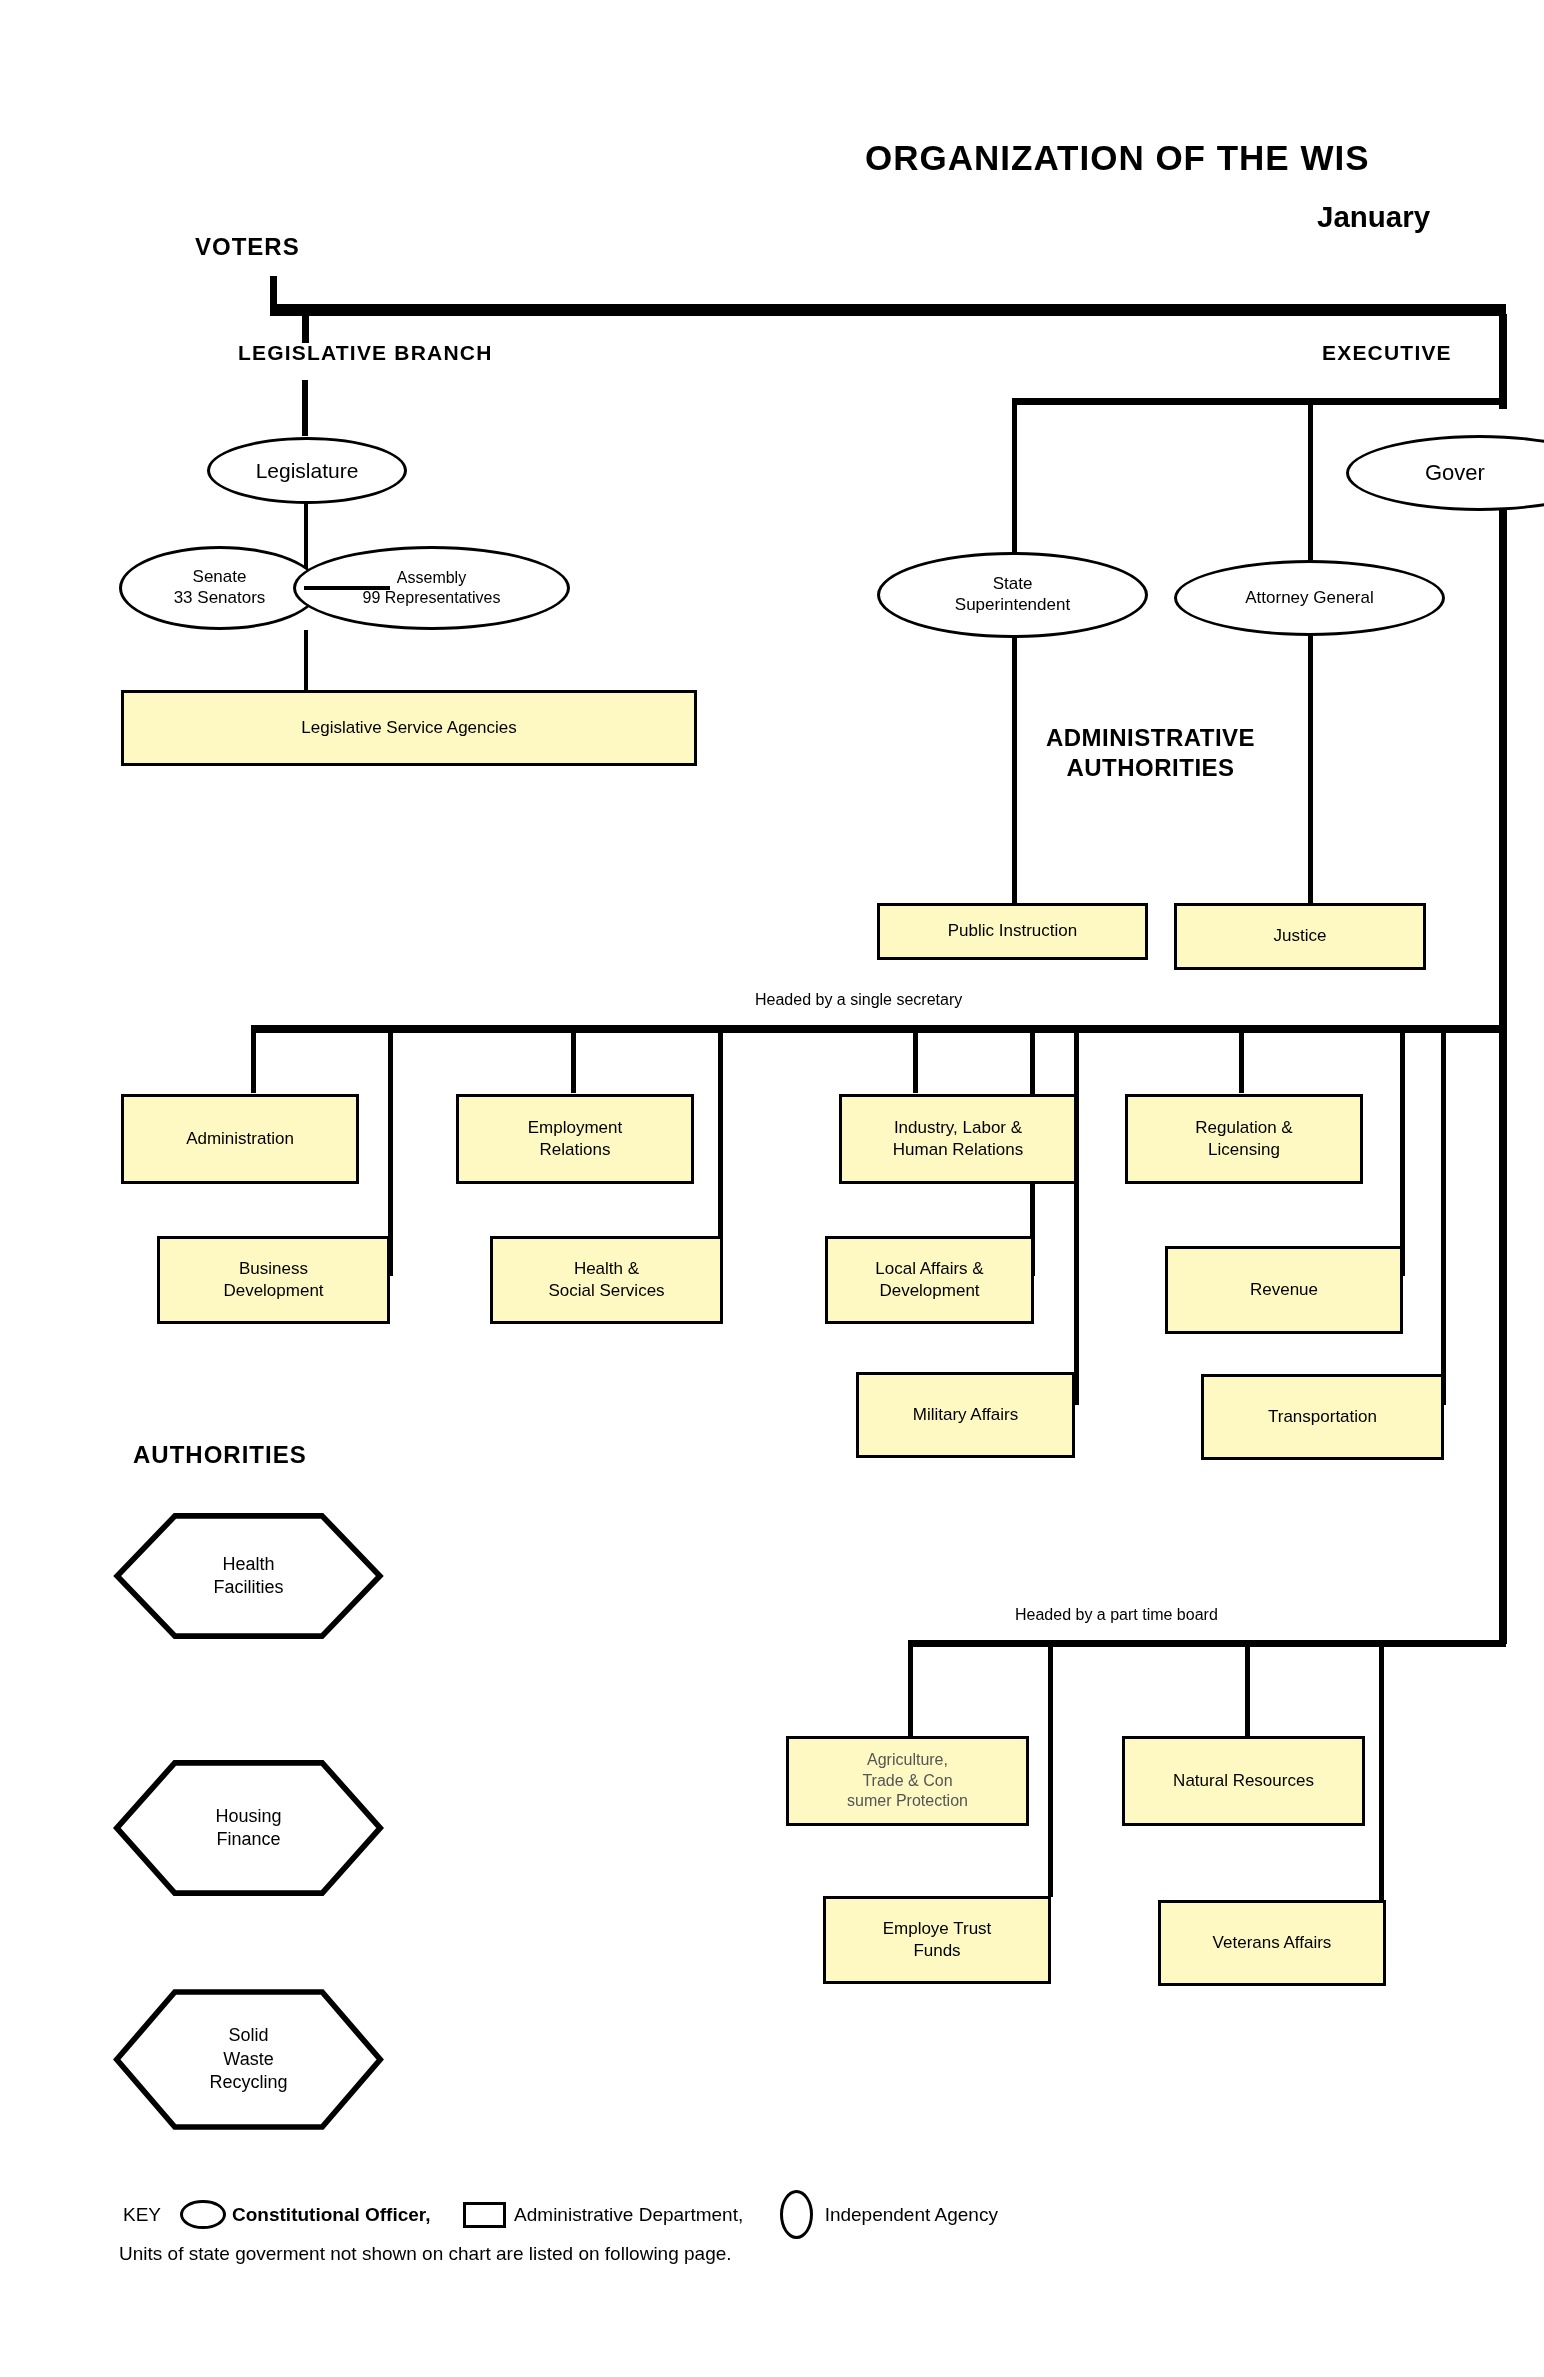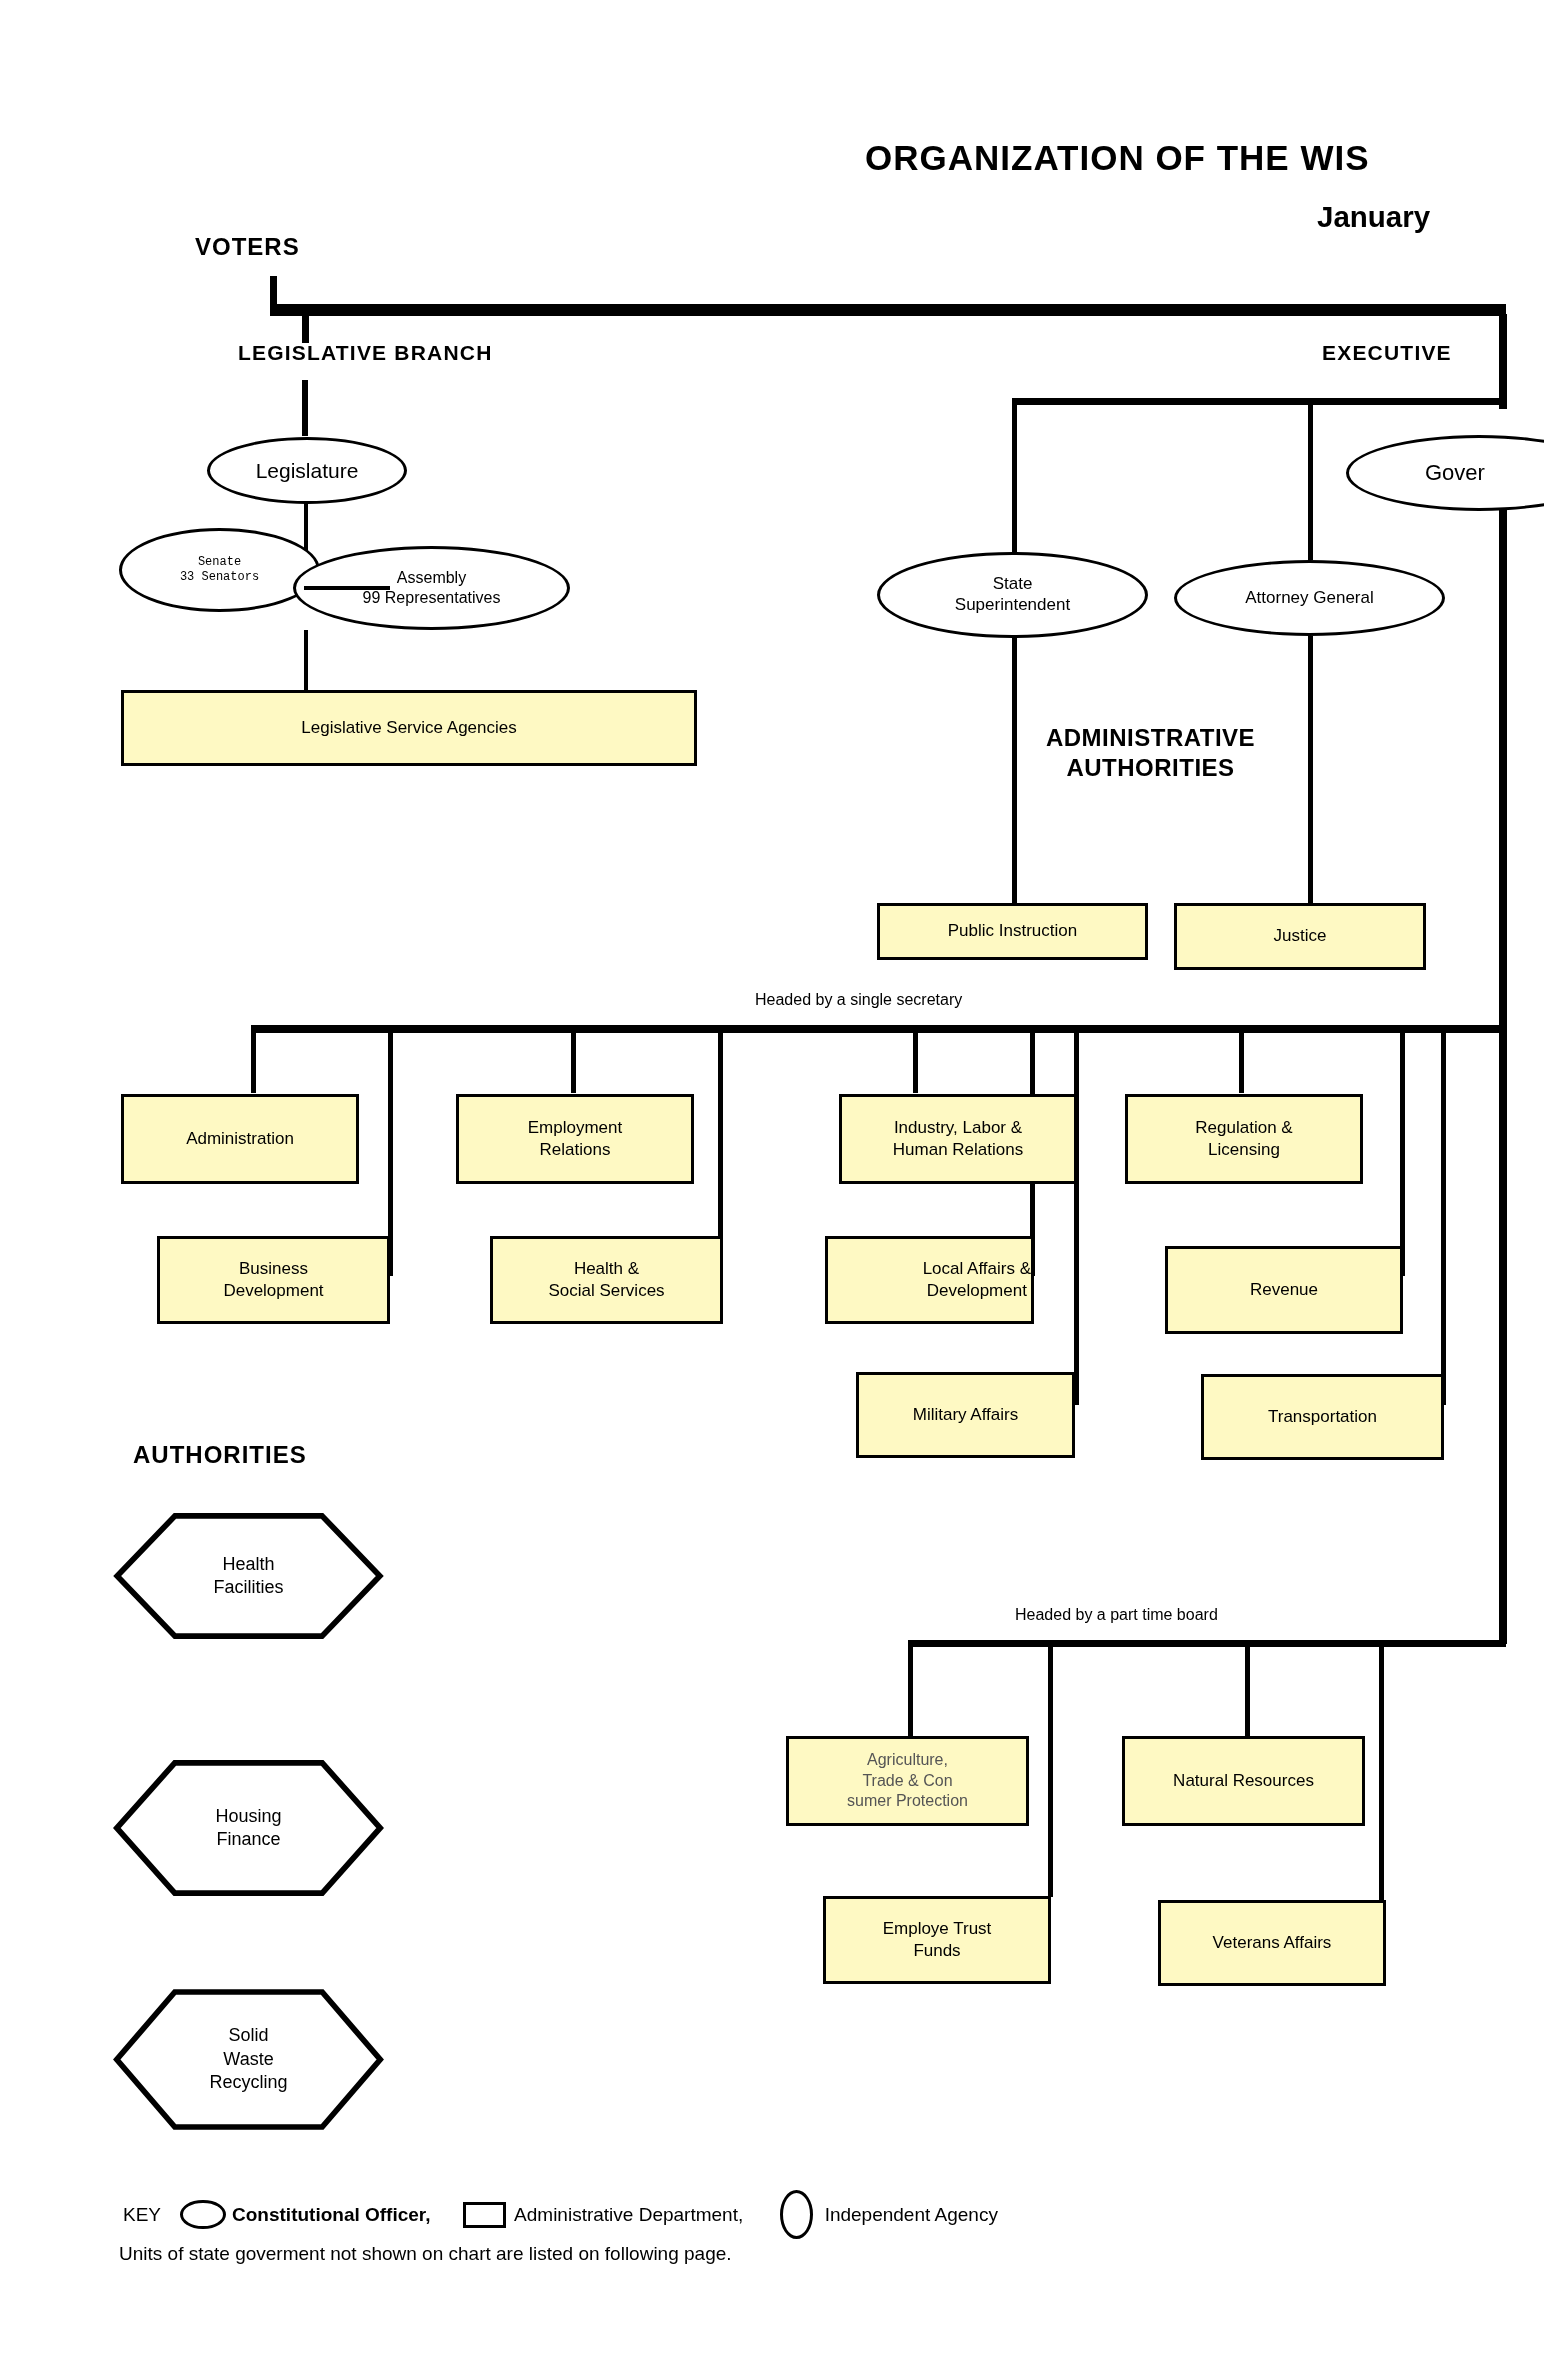--- a/index.html
+++ b/index.html
@@ -52,21 +52,21 @@
 <div class="abs sec-label" style="left:1322px;top:341px;">EXECUTIVE</div>
 
 <div class="vline" style="left:302px;top:380px;width:5.7px;height:56px;"></div>
 
 <div class="ellipse" style="left:207px;top:437px;width:200px;height:67px;font-size:21px;">
   <span>Legislature</span>
 </div>
 
 <div class="vline" style="left:304px;top:502px;width:3.8px;height:96px;"></div>
 
-<div class="ellipse" style="left:119px;top:528px;width:201px;height:84px;font-size:12px;font-family:Liberation Mono, monospace;">
+<div class="ellipse" style="left:119px;top:546px;width:201px;height:84px;font-size:17px;">
   <span>
     <span>Senate</span><br>
     <span>33 Senators</span>
   </span>
 </div>
 
 <div class="ellipse" style="left:293px;top:546px;width:277px;height:84px;font-size:16px;">
   <span>
     <span>Assembly</span><br>
     <span>99 Representatives</span>
@@ -154,21 +154,21 @@
 </div>
 
 <div class="box" style="left:157px;top:1236px;width:233px;height:88px;font-size:17px;">
   <span style="white-space:pre-line;">Business
 Development</span>
 </div>
 <div class="box" style="left:490px;top:1236px;width:233px;height:88px;font-size:17px;">
   <span style="white-space:pre-line;">Health &amp;
 Social Services</span>
 </div>
-<div class="box" style="left:825px;top:1236px;width:209px;height:88px;font-size:17px;justify-content:flex-end;">
+<div class="box" style="left:825px;top:1236px;width:209px;height:88px;font-size:17px;">
   <span style="white-space:pre-line;">Local Affairs &amp;
 Development</span>
 </div>
 <div class="box" style="left:1165px;top:1246px;width:238px;height:88px;font-size:17px;">
   <span style="white-space:pre-line;">Revenue</span>
 </div>
 
 <div class="box" style="left:856px;top:1372px;width:219px;height:86px;font-size:17px;">
   <span>Military Affairs</span>
 </div>

